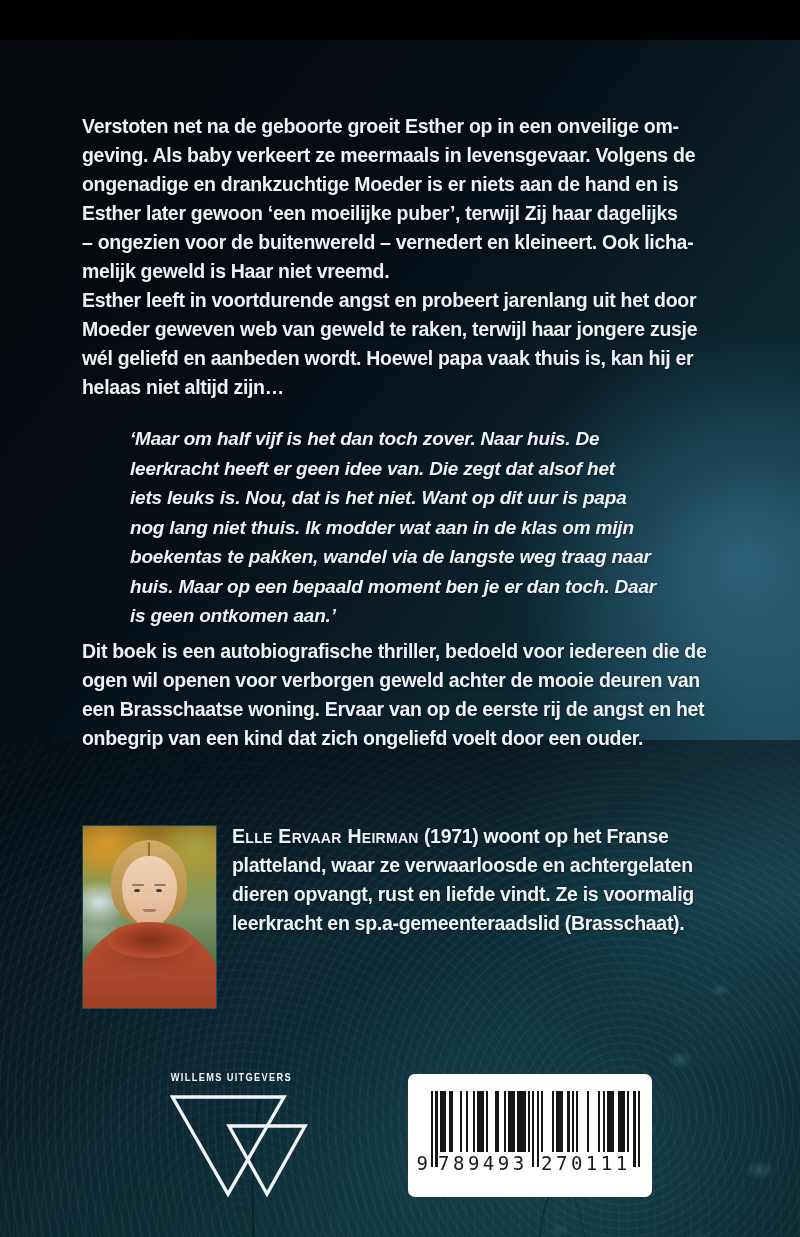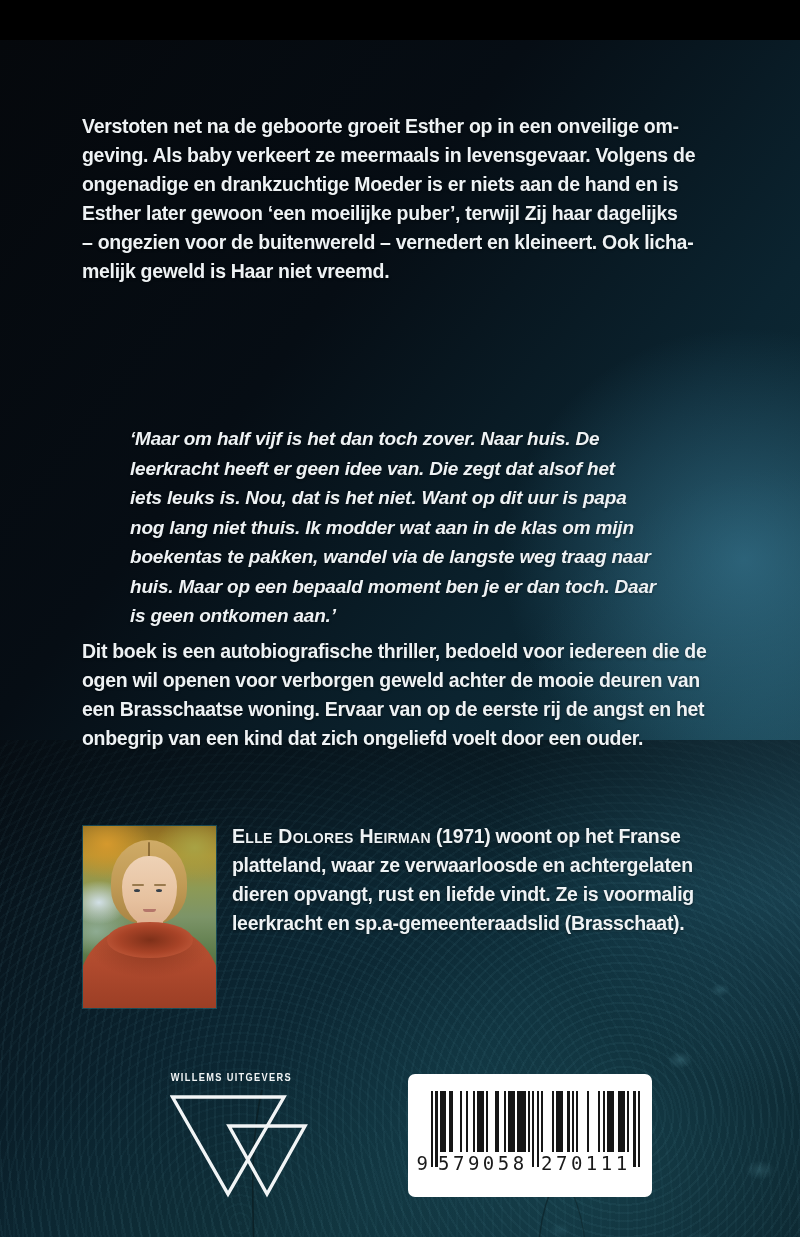--- a/index.html
+++ b/index.html
@@ -92,21 +92,24 @@
     <path d="M255,257 C252,180 250,120 262,70" stroke="rgba(10,30,36,.85)" stroke-width="1.6" fill="none"></path>
     <path d="M540,257 C532,190 560,140 596,100" stroke="rgba(12,34,40,.7)" stroke-width="1.4" fill="none"></path>
     <path d="M585,257 C590,200 570,160 548,130" stroke="rgba(12,34,40,.55)" stroke-width="1.2" fill="none"></path>
   </svg>
 
   <div class="txt" id="synopsis-block"><div>Verstoten net na de geboorte groeit Esther op in een onveilige om-
 geving. Als baby verkeert ze meermaals in levensgevaar. Volgens de
 ongenadige en drankzuchtige Moeder is er niets aan de hand en is
 Esther later gewoon ‘een moeilijke puber’, terwijl Zij haar dagelijks
 – ongezien voor de buitenwereld – vernedert en kleineert. Ook licha-
-melijk geweld is Haar niet vreemd.</div></div>
+melijk geweld is Haar niet vreemd.</div><div>Esther leeft in voortdurende angst en probeert jarenlang uit het door
+Moeder geweven web van geweld te raken, terwijl haar jongere zusje
+wél geliefd en aanbeden wordt. Hoewel papa vaak thuis is, kan hij er
+helaas niet altijd zijn…</div></div>
 
   <div class="txt" id="quote-block">‘Maar om half vijf is het dan toch zover. Naar huis. De
 leerkracht heeft er geen idee van. Die zegt dat alsof het
 iets leuks is. Nou, dat is het niet. Want op dit uur is papa
 nog lang niet thuis. Ik modder wat aan in de klas om mijn
 boekentas te pakken, wandel via de langste weg traag naar
 huis. Maar op een bepaald moment ben je er dan toch. Daar
 is geen ontkomen aan.’</div>
 
   <div class="txt" id="paragraph-3">Dit boek is een autobiografische thriller, bedoeld voor iedereen die de
@@ -123,21 +126,21 @@
       <div class="ph-brow" style="left:32px;"></div>
       <div class="ph-eye" style="left:12px;"></div>
       <div class="ph-eye" style="left:34px;"></div>
       <div class="ph-mouth"></div>
     </div>
     <div class="ph-neck"></div>
     <div class="ph-scarf"></div>
     <div class="ph-cowl"></div>
   </div>
 
-  <div class="txt" id="author-bio"><span class="author-name">Elle Dolores Heirman</span><span> (1971) woont op het Franse
+  <div class="txt" id="author-bio"><span class="author-name">Elle Ervaar Heirman</span><span> (1971) woont op het Franse
 platteland, waar ze verwaarloosde en achtergelaten
 dieren opvangt, rust en liefde vindt. Ze is voormalig
 leerkracht en sp.a-gemeenteraadslid (Brasschaat).</span></div>
 
   <div id="publisher-name">WILLEMS UITGEVERS</div>
   <svg id="publisher-triangles" width="138" height="105" viewBox="0 0 138 105">
     <polygon points="2.5,4 114,4 58,101" fill="none" stroke="#f2f5f6" stroke-width="3.4"></polygon>
     <polygon points="59,33 135,33 97,101" fill="none" stroke="#f2f5f6" stroke-width="3.4"></polygon>
   </svg>
 
@@ -185,17 +188,17 @@
         <rect x="81" y="0" width="1" height="61"></rect>
         <rect x="82" y="0" width="1" height="61"></rect>
         <rect x="85" y="0" width="1" height="61"></rect>
         <rect x="86" y="0" width="1" height="61"></rect>
         <rect x="87" y="0" width="1" height="61"></rect>
         <rect x="89" y="0" width="1" height="61"></rect>
         <rect x="92" y="0" width="1" height="76"></rect>
         <rect x="94" y="0" width="1" height="76"></rect>
       </svg>
     <span class="bc-digit" id="bc-prefix">9</span>
-    <span class="bc-digit" id="bc-left">579058</span>
+    <span class="bc-digit" id="bc-left">789493</span>
     <span class="bc-digit" id="bc-right">270111</span>
   </div>
 
 </div>
 
 </body></html>

